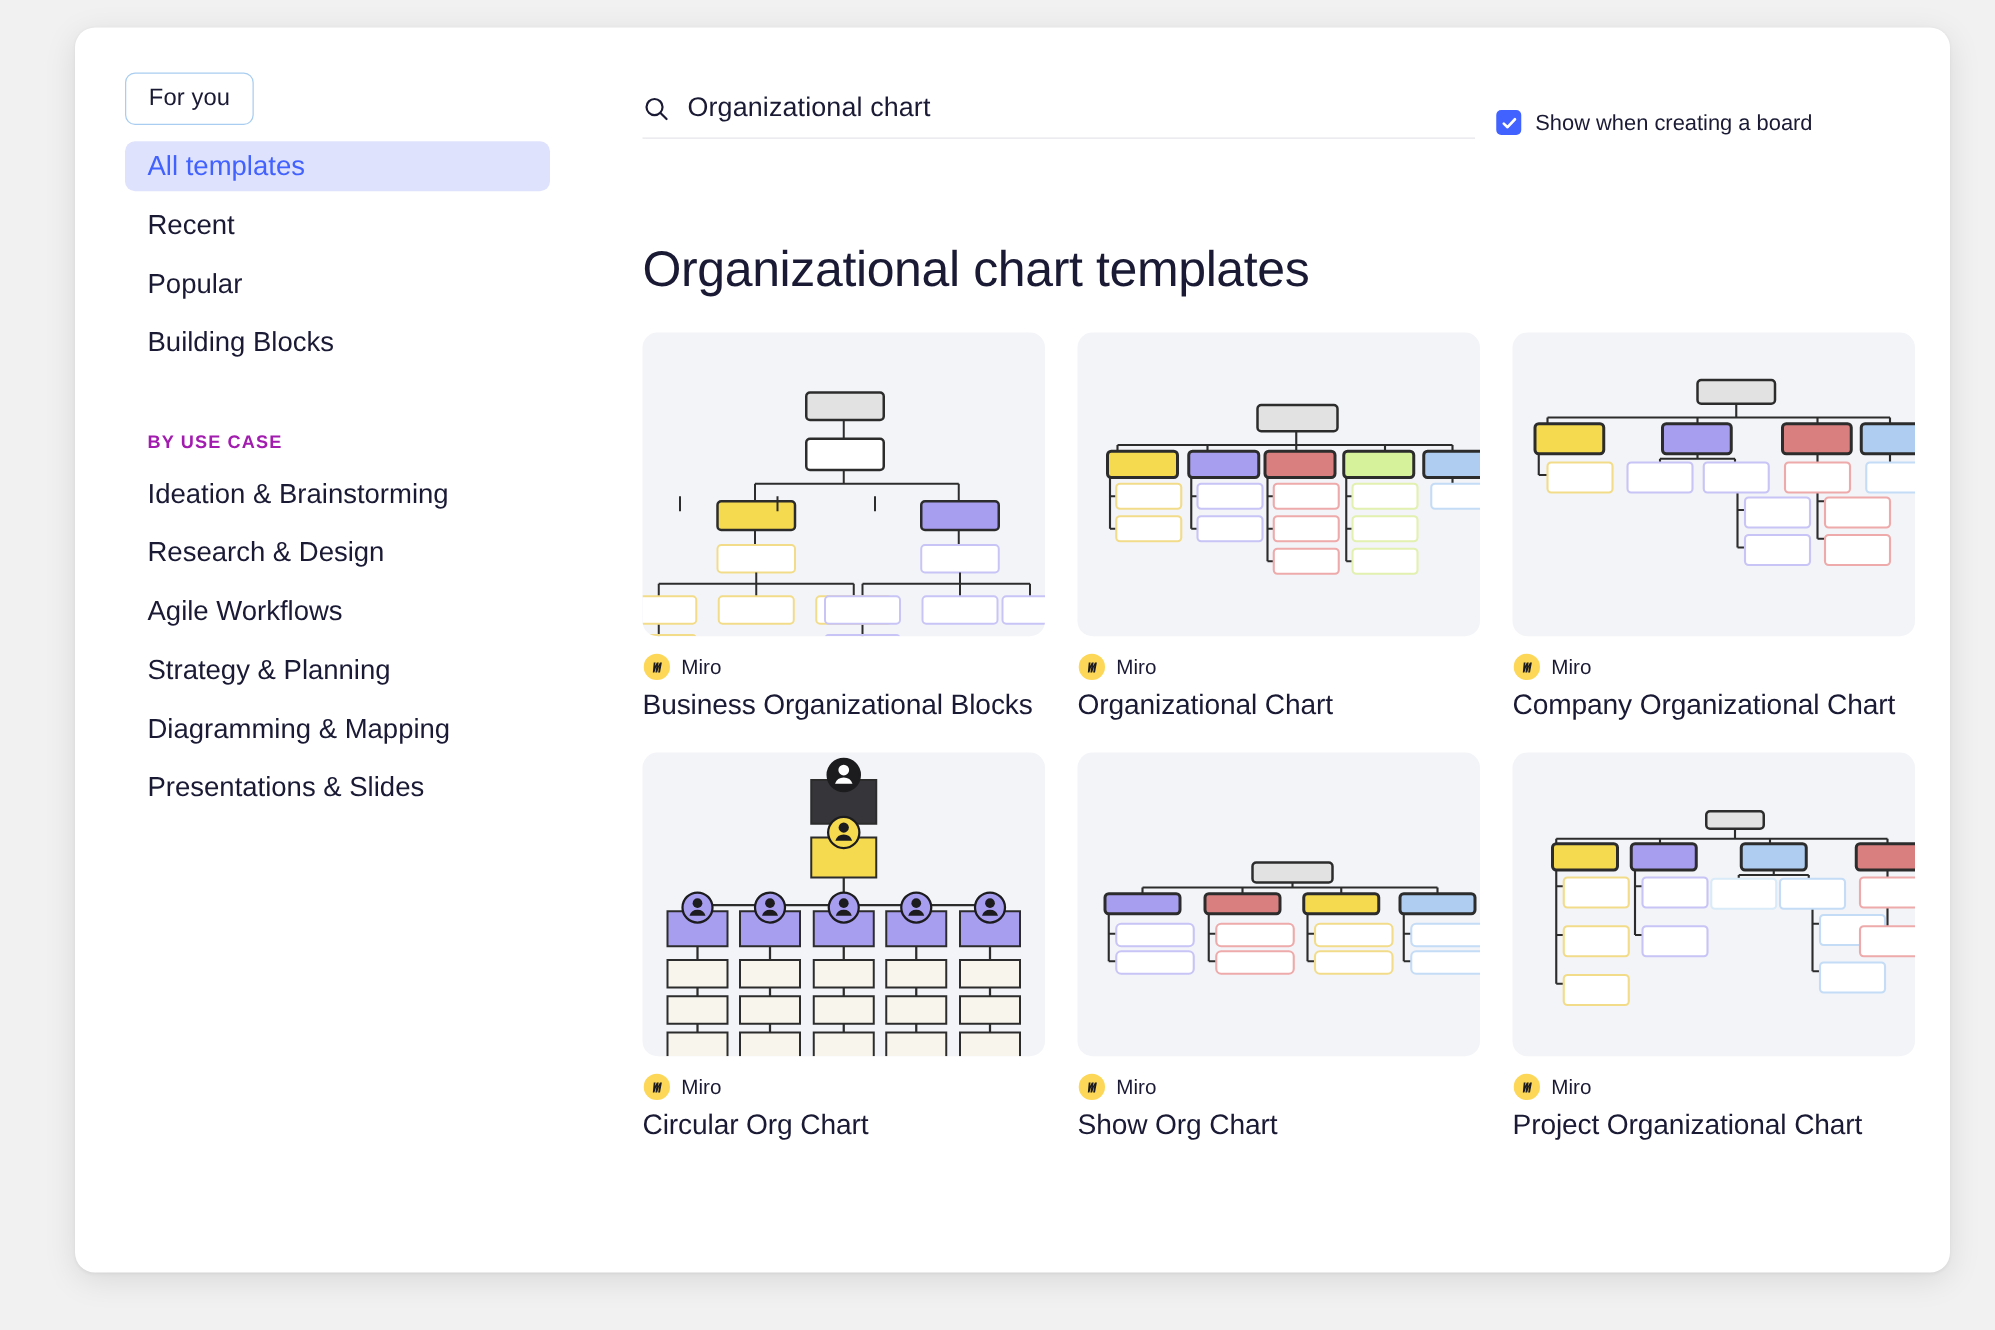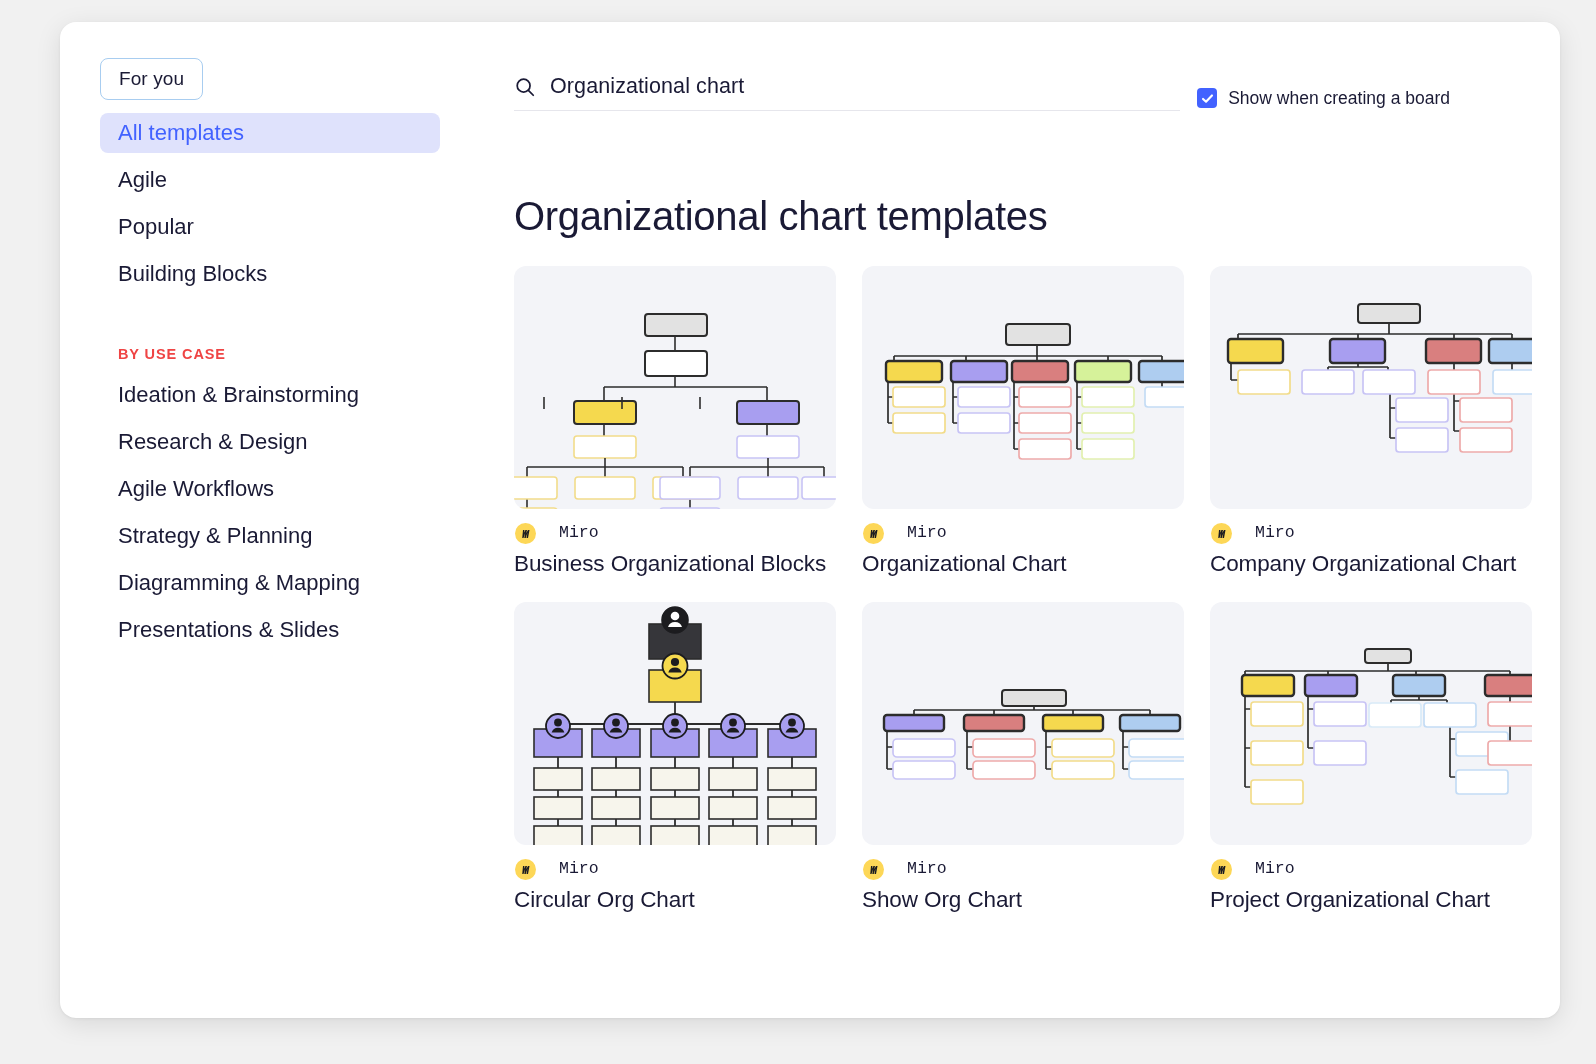--- a/index.html
+++ b/index.html
@@ -35,21 +35,21 @@
     display: block; height: 40px; line-height: 40px;
     padding: 0 18px; border-radius: 8px;
     font-size: 22px; color: #1a1a35;
     cursor: pointer; white-space: nowrap;
   }
   .navitem.active { background: #dfe2fc; color: #4262ff; }
   .navitem.spaced { margin-top: 7px; }
   .section-label {
     margin: 52px 0 6px 18px;
     font-size: 14.5px; font-weight: bold; letter-spacing: .9px;
-    color: #ef4444; text-transform: uppercase;
+    color: #a21caf; text-transform: uppercase;
   }
 
   
   .search-wrap {
     position: absolute; left: 454px; top: 52px; width: 666px;
     border-bottom: 1px solid #e6e6ec;
     display: flex; align-items: center; gap: 14px; padding-bottom: 11px;
   }
   .search-icon { width: 22px; height: 22px; flex: 0 0 22px; color: #1a1a35; }
   .search-text {
@@ -80,21 +80,21 @@
     display: grid; grid-template-columns: repeat(3, 322px);
     column-gap: 26px; row-gap: 24px;
   }
   .card { width: 322px; }
   .thumb {
     width: 322px; height: 243px;
     background: #f3f4f8; border-radius: 12px;
     overflow: hidden; position: relative; cursor: pointer;
   }
   .thumb svg { display: block; width: 100%; height: 100%; }
-  .meta { display: flex; align-items: flex-start; gap: 23px; margin: 14px 0 6px 1px; font-family: Liberation Mono, monospace; }
+  .meta { display: flex; align-items: flex-end; gap: 9px; margin: 14px 0 6px 1px; }
   .miro-badge {
     width: 21px; height: 21px; border-radius: 50%;
     background: #fdd757; display: flex; align-items: center; justify-content: center;
     flex: 0 0 21px;
   }
   .miro-badge svg { width: 12px; height: 12px; }
   .author { font-size: 16.5px; color: #1a1a35; }
   .card-title {
     font-size: 22.5px; font-weight: 500; color: #1a1a35;
     line-height: 1.26; letter-spacing: -.1px; cursor: pointer;
@@ -103,21 +103,21 @@
 </head>
 <body>
 
 <div class="modal">
 
   <div class="sidebar">
     <div class="foryou-btn">For you</div>
 
     <div class="navlist">
       <div class="navitem active">All templates</div>
-      <div class="navitem spaced">Agile</div>
+      <div class="navitem spaced">Recent</div>
       <div class="navitem spaced">Popular</div>
       <div class="navitem spaced">Building Blocks</div>
     </div>
 
     <div class="section-label">BY USE CASE</div>
 
     <div class="navlist">
       <div class="navitem spaced">Ideation &amp; Brainstorming</div>
       <div class="navitem spaced">Research &amp; Design</div>
       <div class="navitem spaced">Agile Workflows</div>

